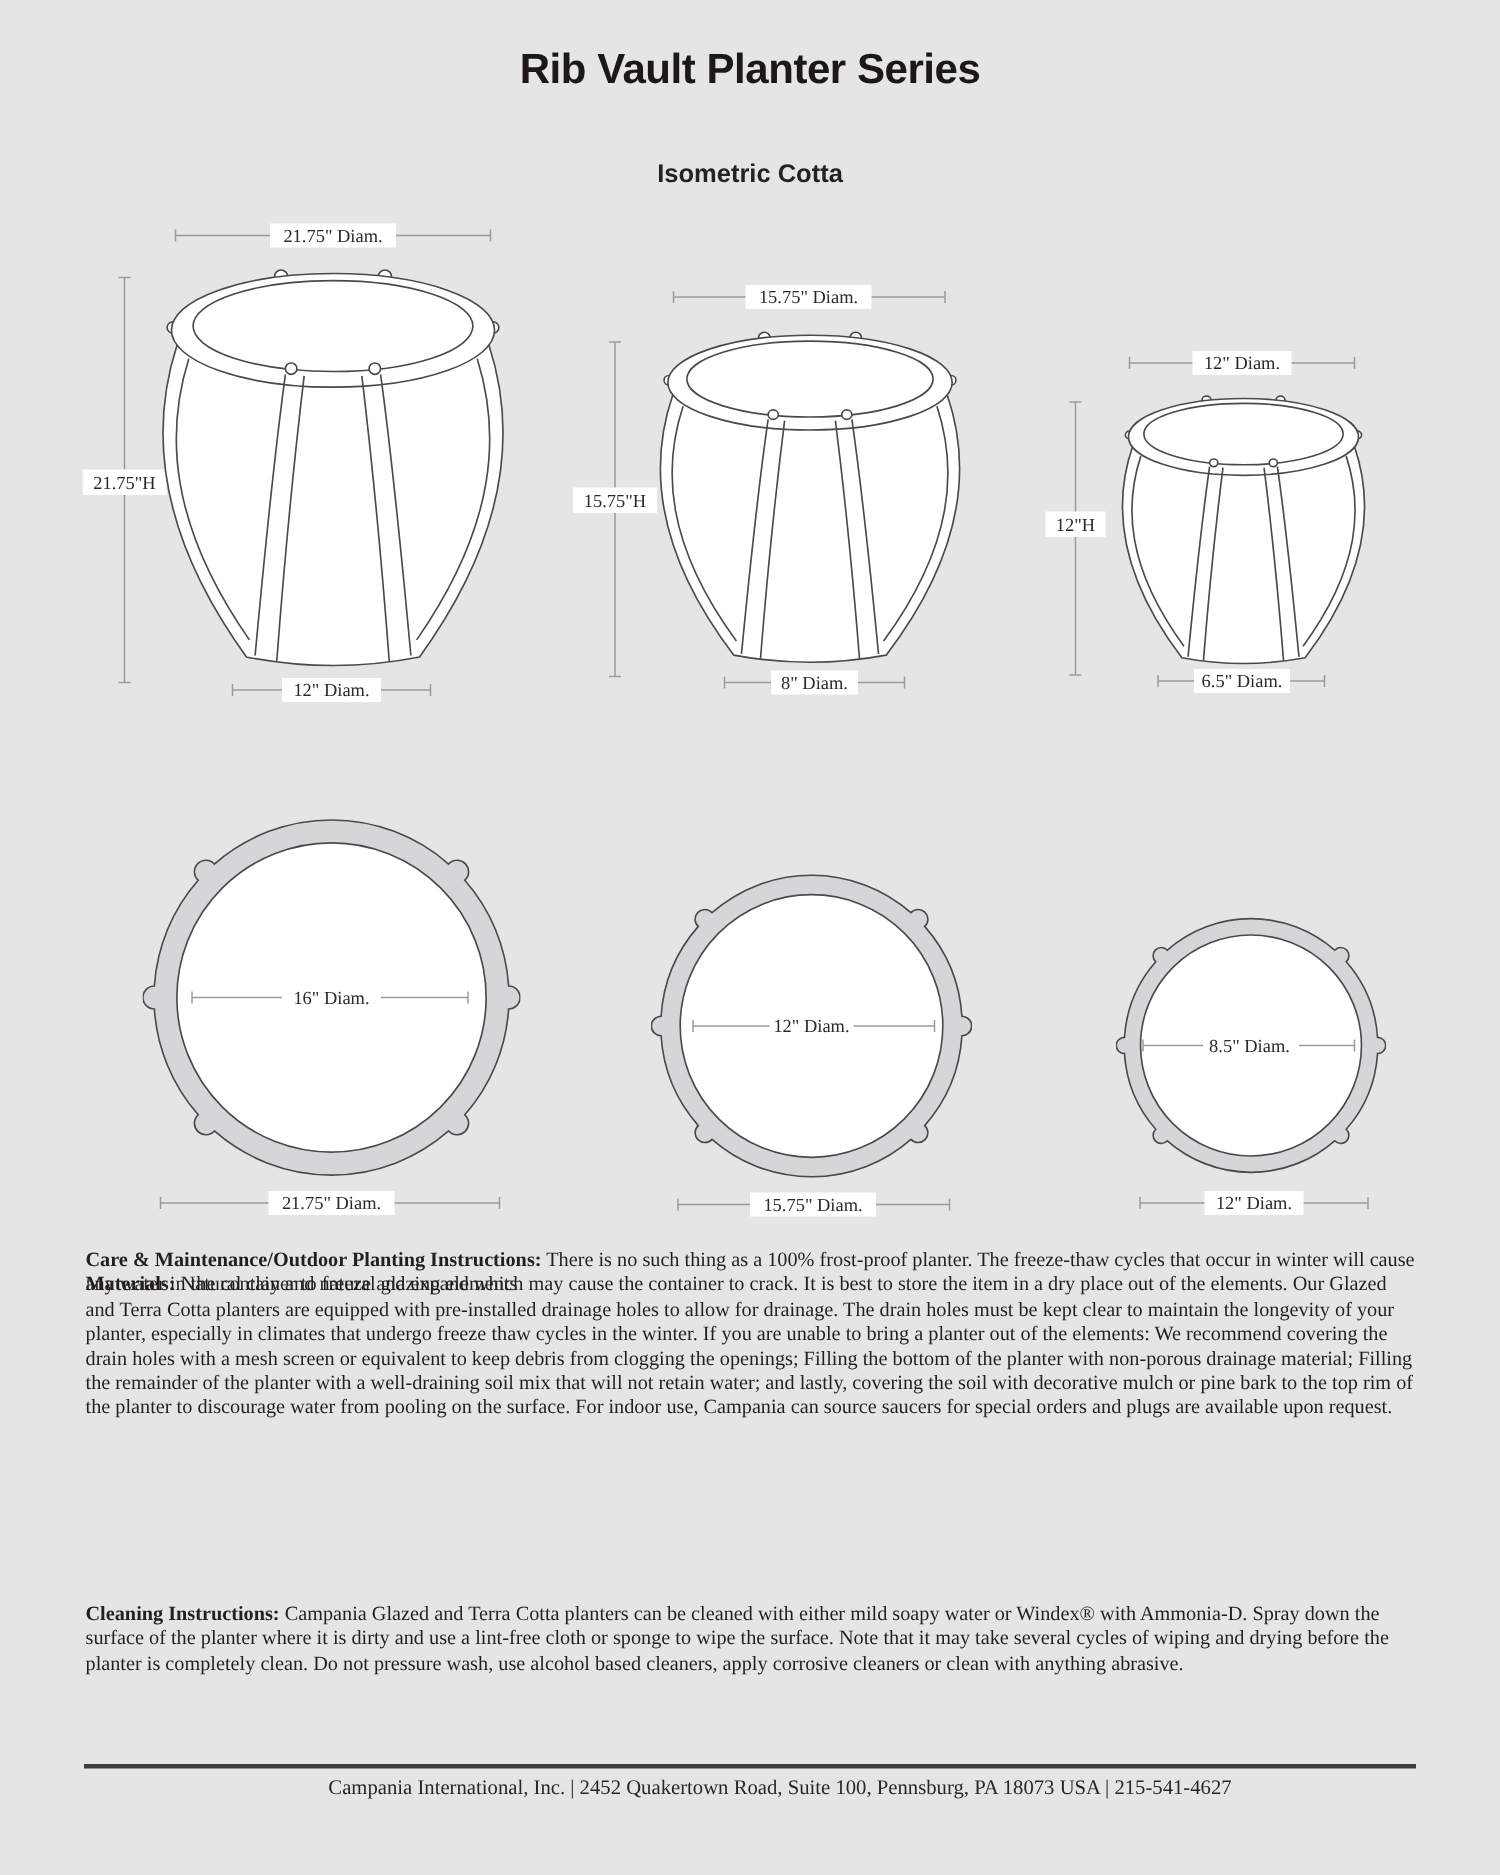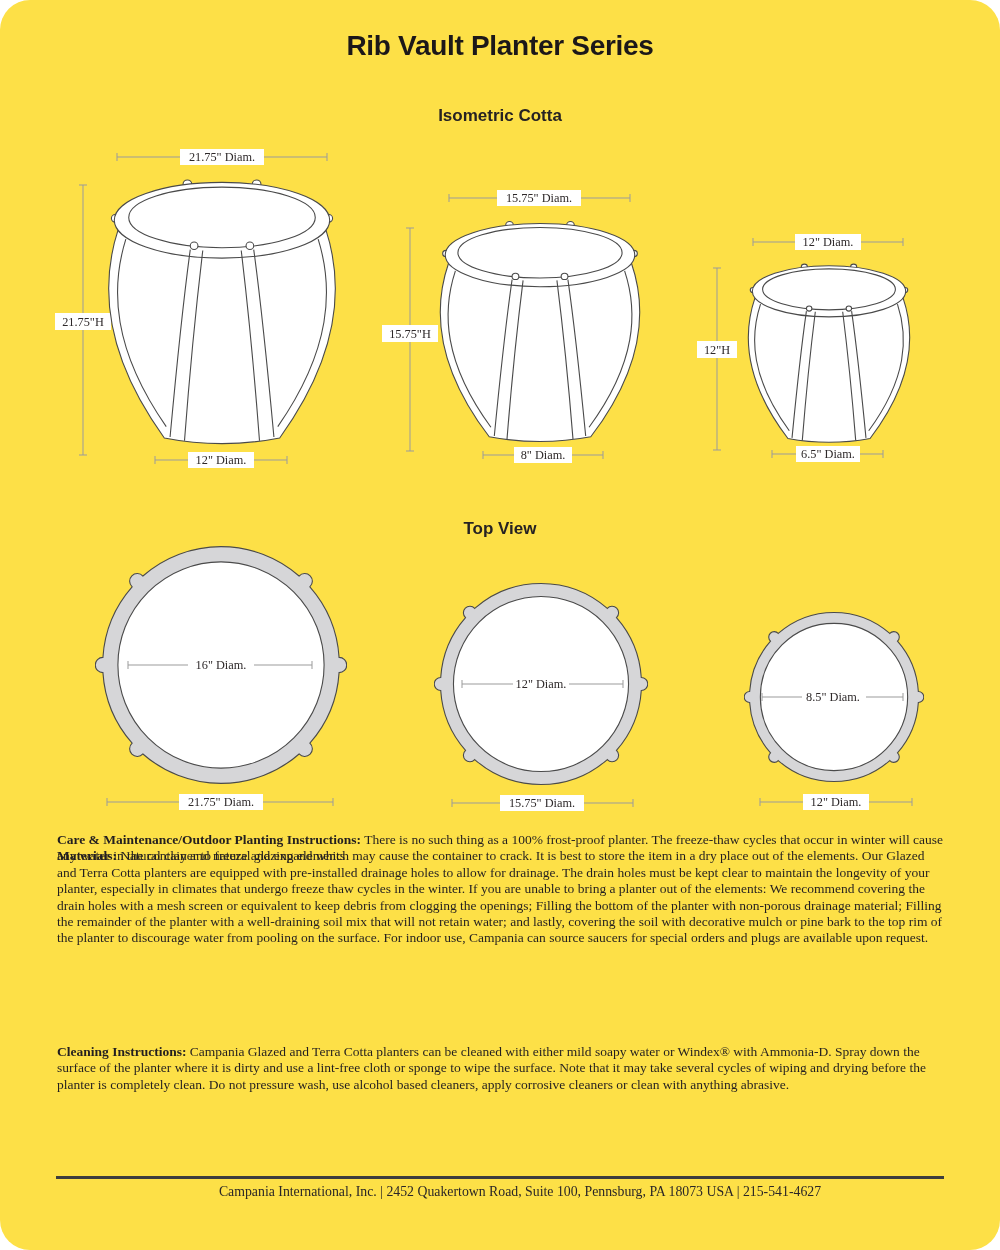--- a/index.html
+++ b/index.html
@@ -1,33 +1,33 @@
 <!DOCTYPE html>
 <html><head>
 <meta charset="utf-8">
 <style>
   html,body{margin:0;padding:0;background:#ffffff;}
-  #page{position:relative;width:1000px;height:1250px;background:#fde047;overflow:hidden;
-        font-family:"Liberation Serif", serif;color:#231f20;border-radius:30px;}
+  #page{position:relative;width:1000px;height:1250px;background:#e5e5e5;overflow:hidden;
+        font-family:"Liberation Serif", serif;color:#231f20;}
   .abs{position:absolute;}
   .center{width:100%;text-align:center;}
   #title{top:30px;font-family:"Liberation Sans", sans-serif;font-weight:bold;
          font-size:28px;letter-spacing:-0.3px;color:#1c1819;}
   .view-head{font-family:"Liberation Sans", sans-serif;font-weight:bold;font-size:17px;color:#262223;}
   #iso-head{top:106px;}
   #topview-head{top:519px;}
   svg{display:block;}
   .ln{stroke:#4a4a4a;stroke-width:1.1;vector-effect:non-scaling-stroke;}
   .dim-line{stroke:#9b9b9b;stroke-width:1;}
   .dim-text{font-family:"Liberation Serif", serif;font-size:12.3px;fill:#2d2829;}
   .para{left:57px;width:888px;font-size:13.5px;line-height:16.4px;text-align:left;}
   .para b{font-weight:bold;}
   #materials{top:848px;}
   #care{top:832px;}
-  #cleaning{top:1044px;}
+  #cleaning{top:1068px;}
   #footer-rule{top:1176px;left:56px;width:888px;border-top:3px solid #3d3d3d;height:0;}
   #footer{top:1183px;font-size:13.8px;line-height:18.5px;color:#2a2627;margin-left:20px;}
   #footer a{color:#4472b8;text-decoration:underline;cursor:pointer;}
 </style>
 </head>
 <body>
 
 <div id="page">
 
   <svg width="0" height="0" style="position:absolute" aria-hidden="true">
@@ -131,21 +131,20 @@
       <use href="#pot" x="50" y="30" width="178" height="192"></use>
 
       <line class="dim-line" x1="82" y1="222" x2="82" y2="230"></line>
       <line class="dim-line" x1="193" y1="222" x2="193" y2="230"></line>
       <line class="dim-line" x1="82" y1="226" x2="193" y2="226"></line>
       <rect x="106" y="218" width="64" height="16" fill="#ffffff"></rect>
       <text class="dim-text" x="138" y="230" text-anchor="middle">6.5" Diam.</text>
     </svg>
   </div>
 
-  <div class="abs center view-head" id="topview-head">Top View</div>
 
   <div class="abs" style="left:95px;top:535px;">
     <svg width="260" height="285" viewBox="0 0 260 285">
       <use href="#ringsym" x="0" y="4" width="252" height="252"></use>
       <line class="dim-line" x1="33" y1="126" x2="33" y2="134"></line>
       <line class="dim-line" x1="217" y1="126" x2="217" y2="134"></line>
       <line class="dim-line" x1="33" y1="130" x2="217" y2="130"></line>
       <rect x="93" y="122" width="66" height="16" fill="#ffffff"></rect>
       <text class="dim-text" x="126" y="134" text-anchor="middle">16" Diam.</text>
 

